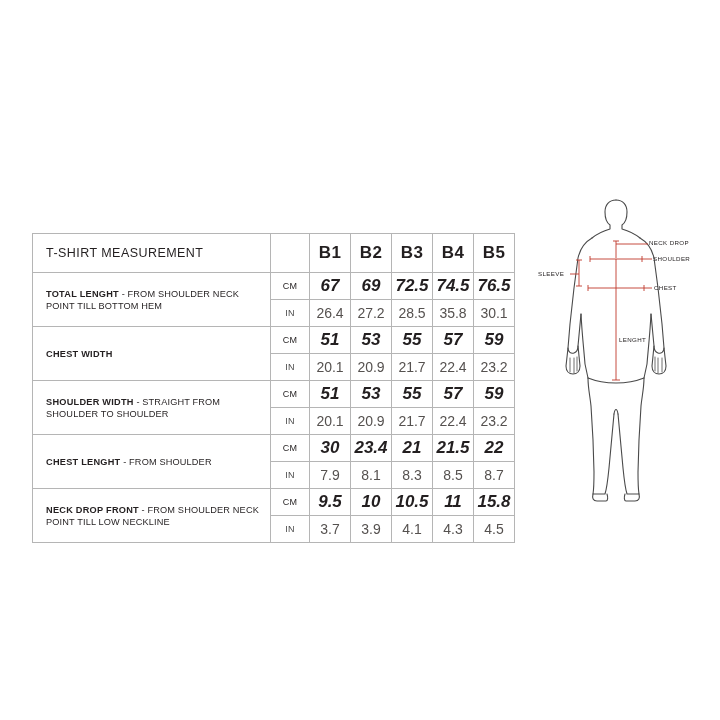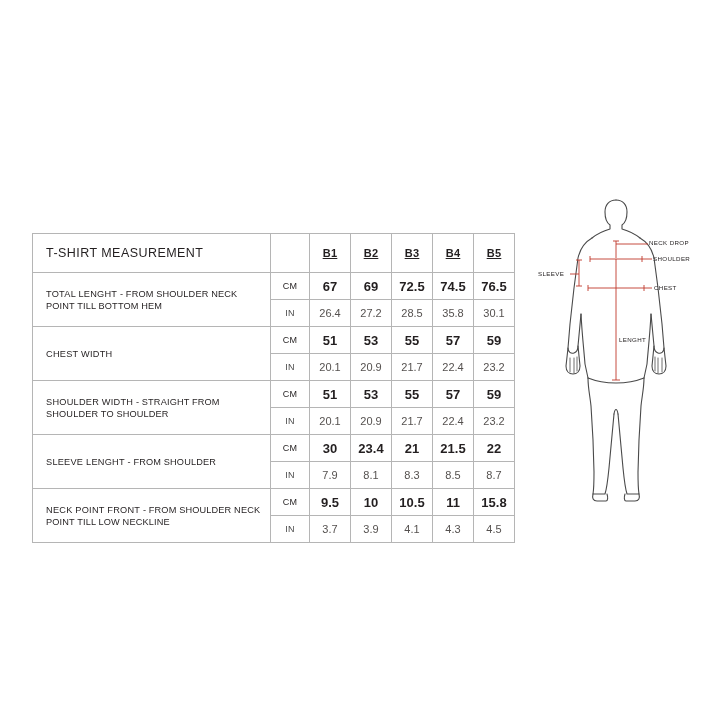--- a/index.html
+++ b/index.html
@@ -49,60 +49,60 @@
     border-top: 1px solid #9a9a9a;
   }
   .hdr-title {
     text-align: left !important;
     padding-left: 13px !important;
     font-size: 12.5px;
     letter-spacing: 0.45px;
     color: #231f20;
   }
   .hdr-size {
-    font-size: 11px;
+    font-size: 17px;
     font-weight: bold;
     color: #231f20;
     letter-spacing: 0.3px;
-    text-decoration: underline;
   }
   .hdr-blank { border: 1px solid #b5b5b5; }
 
   .row-label {
     text-align: left !important;
     padding: 4px 8px 4px 13px !important;
     font-size: 9.2px;
     line-height: 12px;
     color: #231f20;
   }
   .row-label b {
-    font-weight: normal;
+    font-weight: bold;
     letter-spacing: 0.25px;
   }
   .row-label span.desc {
     font-weight: normal;
     letter-spacing: 0.15px;
   }
   .unit-cell {
     font-size: 9px;
     font-weight: normal;
     letter-spacing: 0.3px;
     height: 26px;
   }
   .unit-cell.in {
     font-weight: normal;
     color: #4a4a4a;
   }
   .val-cm {
-    font-size: 13px;
+    font-size: 17px;
     font-weight: bold;
     color: #231f20;
+    font-style: italic;
   }
   .val-in {
-    font-size: 11px;
+    font-size: 14px;
     font-weight: normal;
     color: #55514f;
   }
   tr.cm-row td { height: 26px; }
   tr.in-row td { height: 26px; margin-left: 32px; }
 
   
   .figure {
     position: absolute;
     left: 530px;
@@ -194,39 +194,39 @@
         <tr class="in-row">
           <td class="unit-cell in">IN</td>
           <td class="val-in">20.1</td>
           <td class="val-in">20.9</td>
           <td class="val-in">21.7</td>
           <td class="val-in">22.4</td>
           <td class="val-in">23.2</td>
         </tr>
 
         <tr class="cm-row">
-          <td class="row-label" rowspan="2"><b>SLEEVE LENGHT</b><span class="desc"> - FROM SHOULDER</span></td>
+          <td class="row-label" rowspan="2"><b>CHEST LENGHT</b><span class="desc"> - FROM SHOULDER</span></td>
           <td class="unit-cell">CM</td>
           <td class="val-cm">30</td>
           <td class="val-cm">23.4</td>
           <td class="val-cm">21</td>
           <td class="val-cm">21.5</td>
           <td class="val-cm">22</td>
         </tr>
         <tr class="in-row">
           <td class="unit-cell in">IN</td>
           <td class="val-in">7.9</td>
           <td class="val-in">8.1</td>
           <td class="val-in">8.3</td>
           <td class="val-in">8.5</td>
           <td class="val-in">8.7</td>
         </tr>
 
         <tr class="cm-row">
-          <td class="row-label" rowspan="2"><b>NECK POINT FRONT</b><span class="desc"> - FROM SHOULDER NECK POINT TILL LOW NECKLINE</span></td>
+          <td class="row-label" rowspan="2"><b>NECK DROP FRONT</b><span class="desc"> - FROM SHOULDER NECK POINT TILL LOW NECKLINE</span></td>
           <td class="unit-cell">CM</td>
           <td class="val-cm">9.5</td>
           <td class="val-cm">10</td>
           <td class="val-cm">10.5</td>
           <td class="val-cm">11</td>
           <td class="val-cm">15.8</td>
         </tr>
         <tr class="in-row">
           <td class="unit-cell in">IN</td>
           <td class="val-in">3.7</td>

